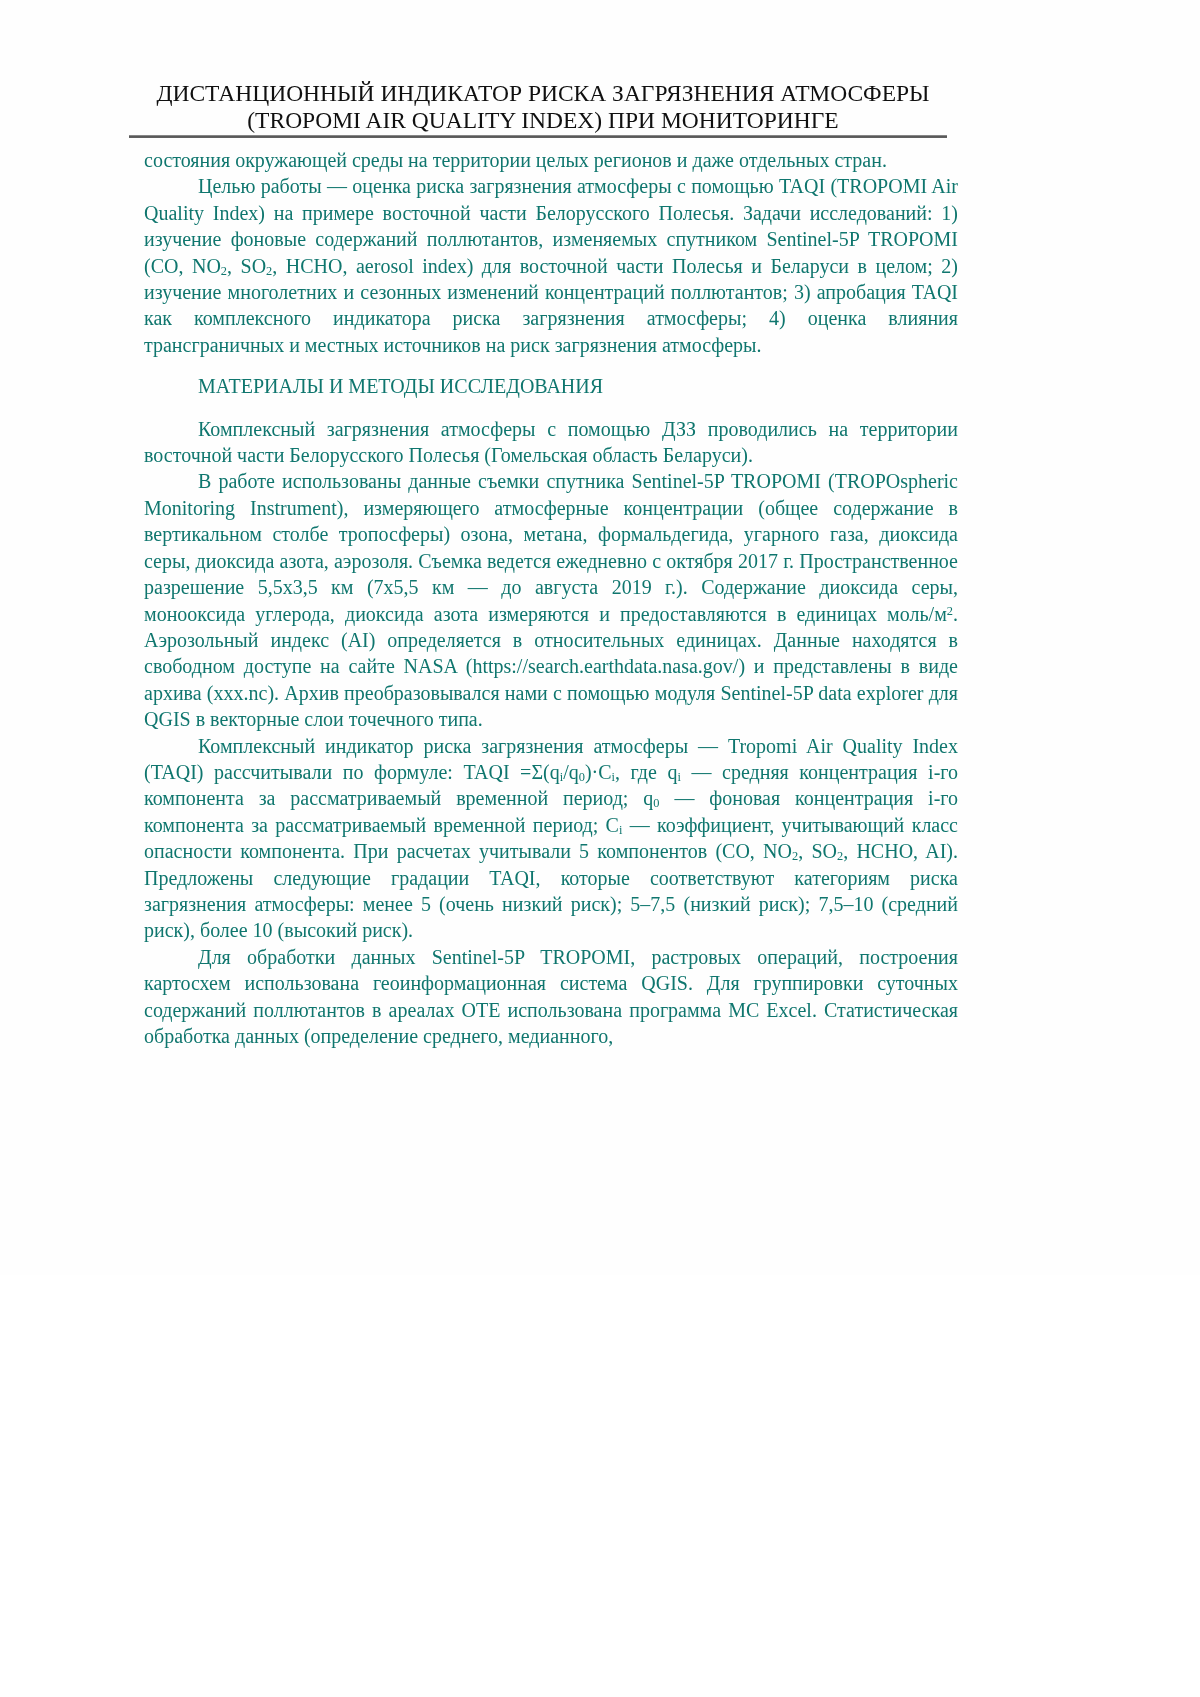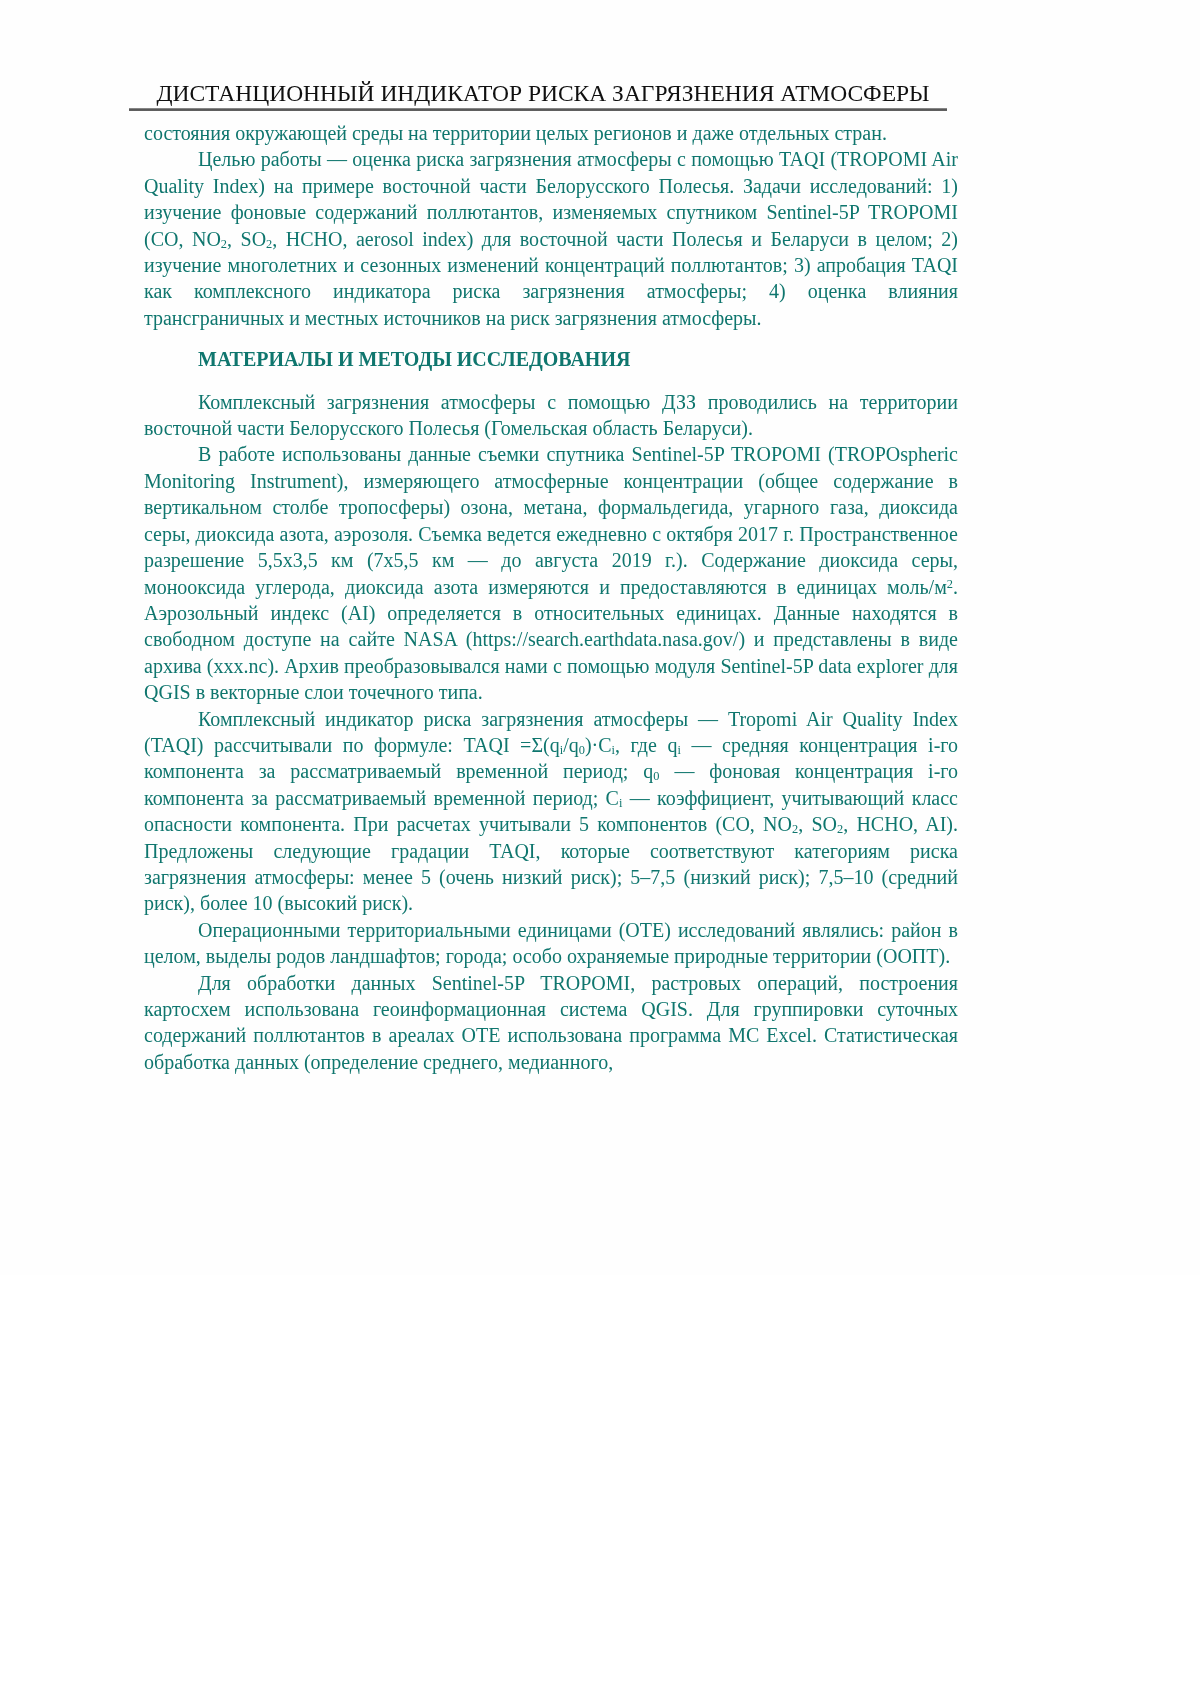--- a/index.html
+++ b/index.html
@@ -39,21 +39,21 @@
     margin-top: 9px;
     font-size: 20px;
     line-height: 26.4px;
     text-align: justify;
     color: #0f766e;
     margin-left: 16px;
   }
   .body-text p { margin: 0; }
   .para.indent { text-indent: 54px; }
   .heading {
-    font-weight: 700;
+    font-weight: 400;
     text-indent: 54px;
     text-align: left;
     margin: 15px 0 16px 0 !important;
   }
   .italic { }
   .sub {
     font-size: 0.62em;
     vertical-align: -0.18em;
     line-height: 0;
   }
@@ -73,32 +73,32 @@
   }
 </style>
 </head>
 <body>
 
 <div class="page">
   <div class="content">
 
     <div class="title-block">
       <div>ДИСТАНЦИОННЫЙ ИНДИКАТОР РИСКА ЗАГРЯЗНЕНИЯ АТМОСФЕРЫ</div>
+      <div>(TROPOMI AIR QUALITY INDEX) ПРИ МОНИТОРИНГЕ</div>
     </div>
 
     <div class="title-divider"></div>
 
     <div class="body-text">
 
     <p class="para"><span>состояния окружающей среды на территории целых регионов и даже отдельных стран.</span></p>
         <p class="para indent"><span class="italic">Целью работы</span><span> — оценка риска загрязнения атмосферы с помощью TAQI (TROPOMI Air Quality Index) на примере восточной части Белорусского Полесья. Задачи исследований: 1) изучение фоновые содержаний поллютантов, изменяемых спутником Sentinel-5P TROPOMI (CO, NO</span><span class="sub">2</span><span>, SO</span><span class="sub">2</span><span>, HCHO, aerosol index) для восточной части Полесья и Беларуси в целом; 2) изучение многолетних и сезонных изменений концентраций поллютантов; 3) апробация TAQI как комплексного индикатора риска загрязнения атмосферы; 4) оценка влияния трансграничных и местных источников на риск загрязнения атмосферы.</span></p>
         <p class="heading"><span>МАТЕРИАЛЫ И МЕТОДЫ ИССЛЕДОВАНИЯ</span></p>
         <p class="para indent"><span>Комплексный загрязнения атмосферы с помощью ДЗЗ проводились на территории восточной части Белорусского Полесья (Гомельская область Беларуси).</span></p>
         <p class="para indent"><span>В работе использованы данные съемки спутника Sentinel-5P TROPOMI (TROPOspheric Monitoring Instrument), измеряющего атмосферные концентрации (общее содержание в вертикальном столбе тропосферы) озона, метана, формальдегида, угарного газа, диоксида серы, диоксида азота, аэрозоля. Съемка ведется ежедневно с октября 2017 г. Пространственное разрешение 5,5х3,5 км (7х5,5 км — до августа 2019 г.). Содержание диоксида серы, монооксида углерода, диоксида азота измеряются и предоставляются в единицах моль/м</span><span class="sup">2</span><span>. Аэрозольный индекс (AI) определяется в относительных единицах. Данные находятся в свободном доступе на сайте NASA (https://search.earthdata.nasa.gov/) и представлены в виде архива (xxx.nc). Архив преобразовывался нами с помощью модуля Sentinel-5P data explorer для QGIS в векторные слои точечного типа.</span></p>
         <p class="para indent"><span>Комплексный индикатор риска загрязнения атмосферы — Tropomi Air Quality Index (TAQI) рассчитывали по формуле: TAQI =Σ(q</span><span class="sub">i</span><span>/q</span><span class="sub">0</span><span>)·C</span><span class="sub">i</span><span>, где q</span><span class="sub">i</span><span> — средняя концентрация i-го компонента за рассматриваемый временной период; q</span><span class="sub">0</span><span> — фоновая концентрация i-го компонента за рассматриваемый временной период; C</span><span class="sub">i</span><span> — коэффициент, учитывающий класс опасности компонента. При расчетах учитывали 5 компонентов (CO, NO</span><span class="sub">2</span><span>, SO</span><span class="sub">2</span><span>, HCHO, AI). Предложены следующие градации TAQI, которые соответствуют категориям риска загрязнения атмосферы: менее 5 (очень низкий риск); 5–7,5 (низкий риск); 7,5–10 (средний риск), более 10 (высокий риск).</span></p>
-        <p class="para indent"><span>Операционными территориальными единицами (ОТЕ) исследований являлись: район в целом, выделы родов ландшафтов; города; особо охраняемые природные территории (ООПТ).</span></p>
         <p class="para indent"><span>Для обработки данных Sentinel-5P TROPOMI, растровых операций, построения картосхем использована геоинформационная система QGIS. Для группировки суточных содержаний поллютантов в ареалах ОТЕ использована программа МС Excel. Статистическая обработка данных (определение среднего, медианного,</span></p>
       </div>
 
   </div>
 
   <div class="page-number">121</div>
 </div>
 
 </body></html>

